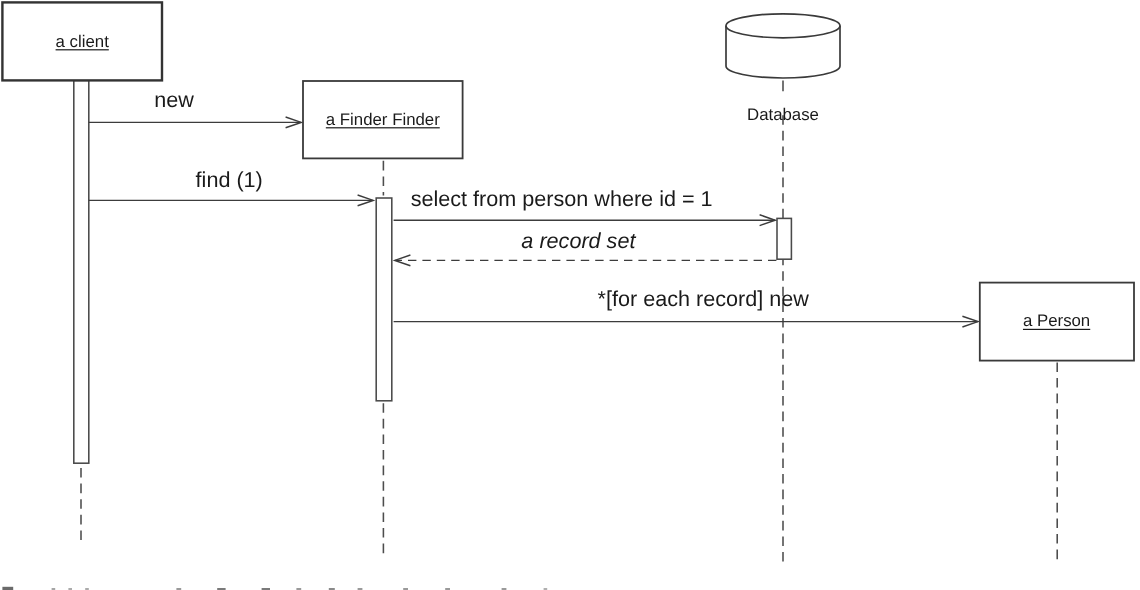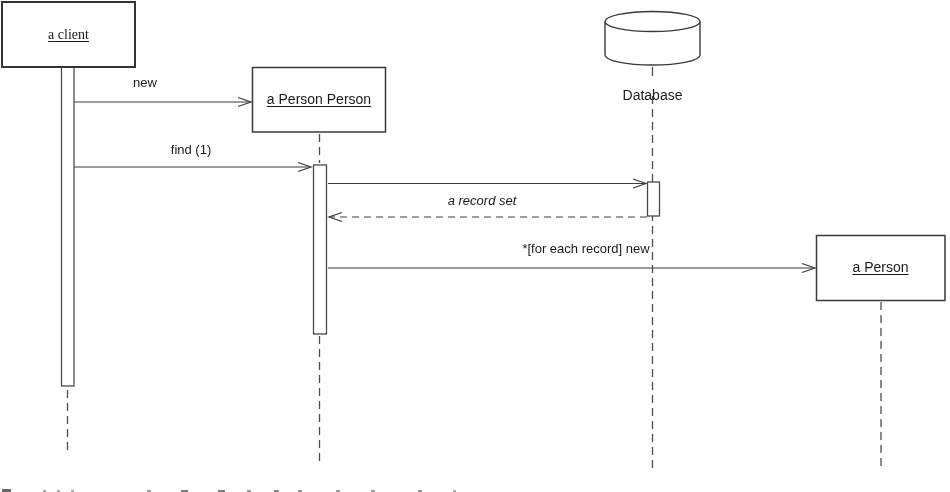--- a/index.html
+++ b/index.html
@@ -16,21 +16,21 @@
     color: #1a1a1a;
     overflow: hidden;
   }
   #diagram-svg {
     position: absolute;
     left: 0;
     top: 0;
   }
   .label {
     position: absolute;
-    font-size: 13px;
+    font-size: 18px;
     line-height: 14px;
     white-space: nowrap;
     transform: translateX(-50%);
     color: #1a1a1a;
   }
   .box-label {
     font-size: 14px;
     line-height: 15px;
   }
   .underlined {
@@ -90,32 +90,33 @@
       <line x1="647" y1="217" x2="329" y2="217" stroke="#3c3c3c" stroke-width="1.2" stroke-dasharray="7 5"></line>
       <polyline points="342,212.5 329,217 342,221.5" fill="none" stroke="#3c3c3c" stroke-width="1.2"></polyline>
     </g>
 
     <g>
       <line x1="328" y1="268" x2="815" y2="268" stroke="#3c3c3c" stroke-width="1.2"></line>
       <polyline points="802,263.5 815,268 802,272.5" fill="none" stroke="#3c3c3c" stroke-width="1.2"></polyline>
     </g>
   </svg>
 
-  <div class="label box-label underlined" style="left:68.5px; top:27px;font-family:Liberation Serif, serif;">a client</div>
+  <div class="label box-label underlined" style="left:68.5px; top:27px;">a client</div>
 
-  <div class="label box-label underlined" style="left:319px; top:92px;">a Person Person</div>
+  <div class="label box-label underlined" style="left:319px; top:92px;">a Finder Finder</div>
 
   <div class="label box-label" style="left:652.5px; top:88px;">Database</div>
 
   <div class="label box-label underlined" style="left:880.5px; top:260px;">a Person</div>
 
   <div class="label" style="left:145px; top:76px;">new</div>
 
   <div class="label" style="left:191px; top:143px;">find (1)</div>
 
+  <div class="label" style="left:468px; top:159px;">select from person where id = 1</div>
 
   <div class="label" style="left:482px; top:194px;font-style:italic;">a record set</div>
 
   <div class="label" style="left:572px; top:242px;margin-left:14px;">*[for each record] new</div>
 
   <div>
     <span class="mark" style="left:2px;   width:9px; height:3px; background:#6a6a6a;"></span>
     <span class="mark" style="left:43px;  width:3px; background:#a5a5a5;"></span>
     <span class="mark" style="left:57px;  width:3px; background:#ababab;"></span>
     <span class="mark" style="left:71px;  width:3px; background:#ababab;"></span>

